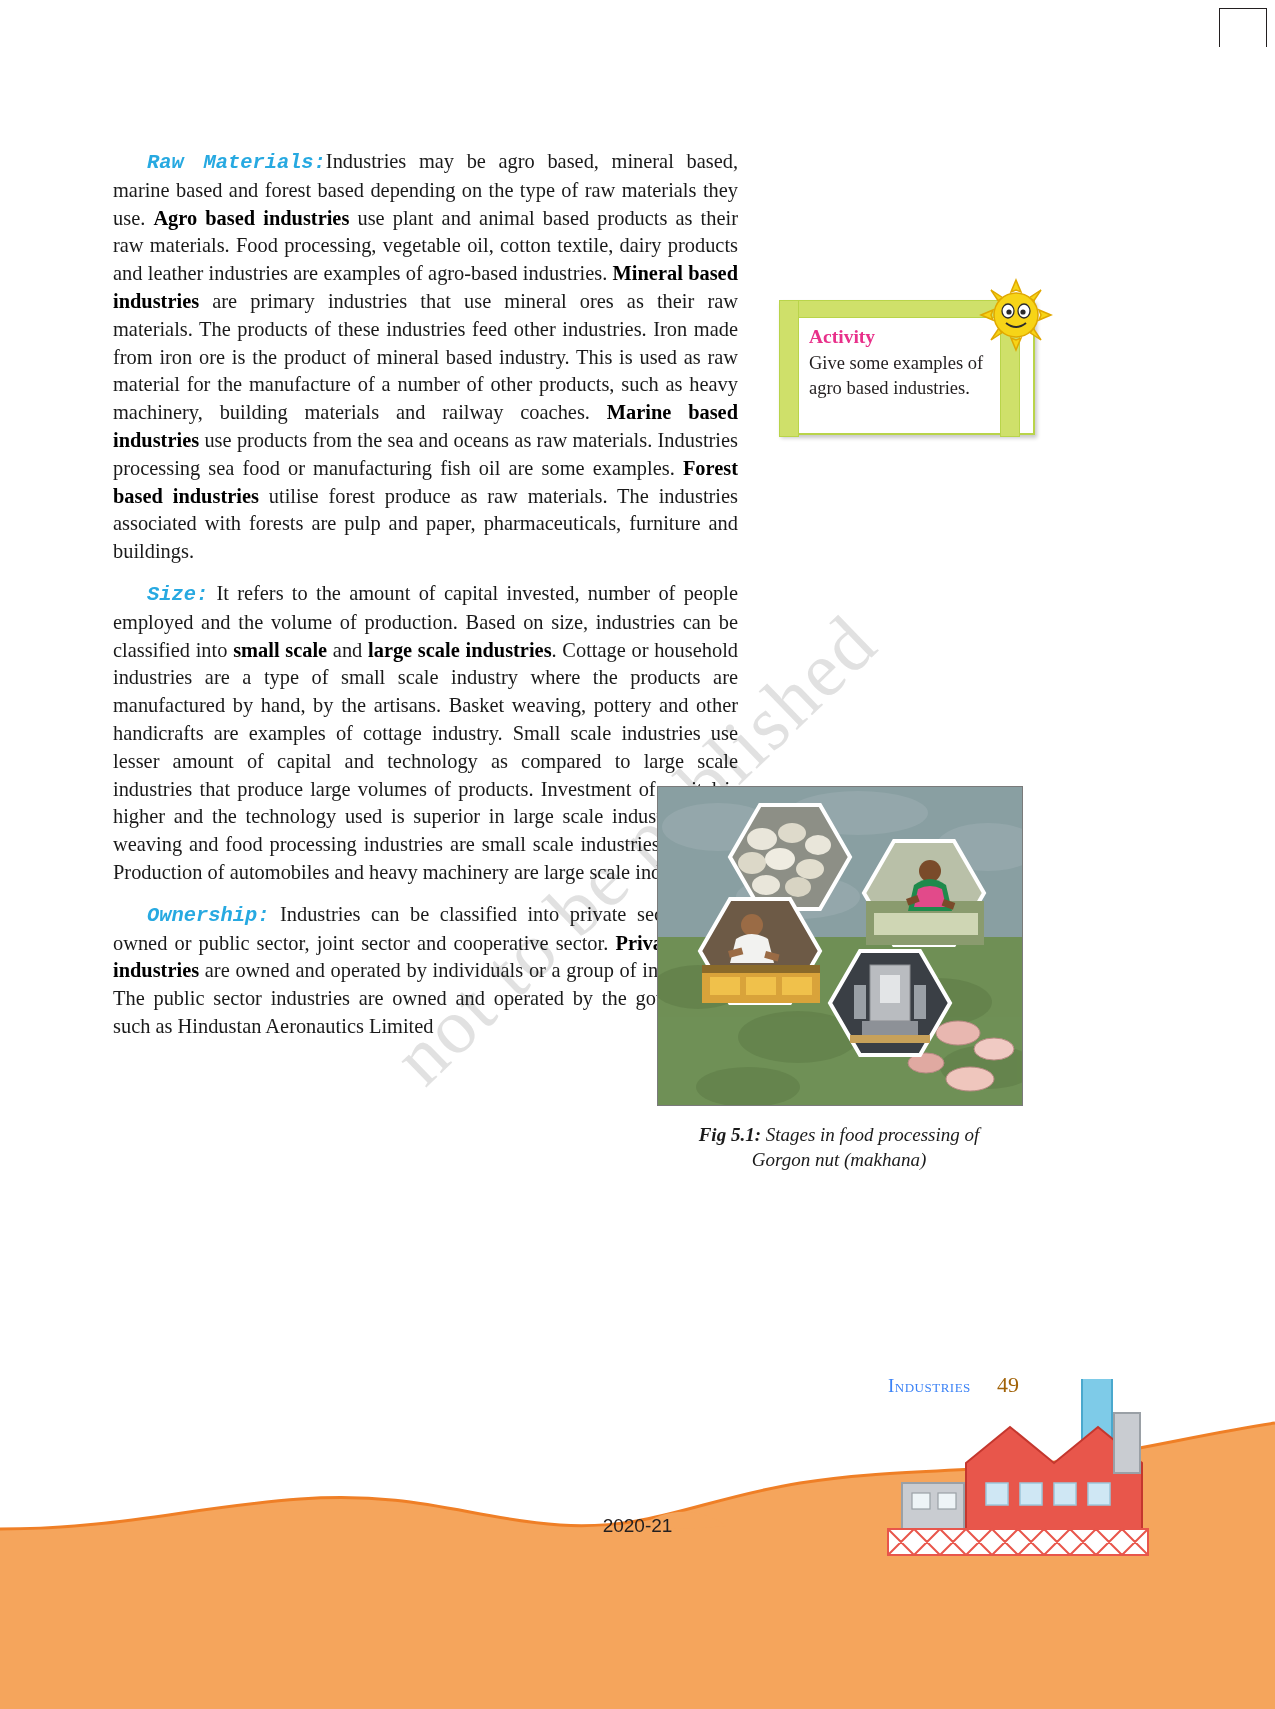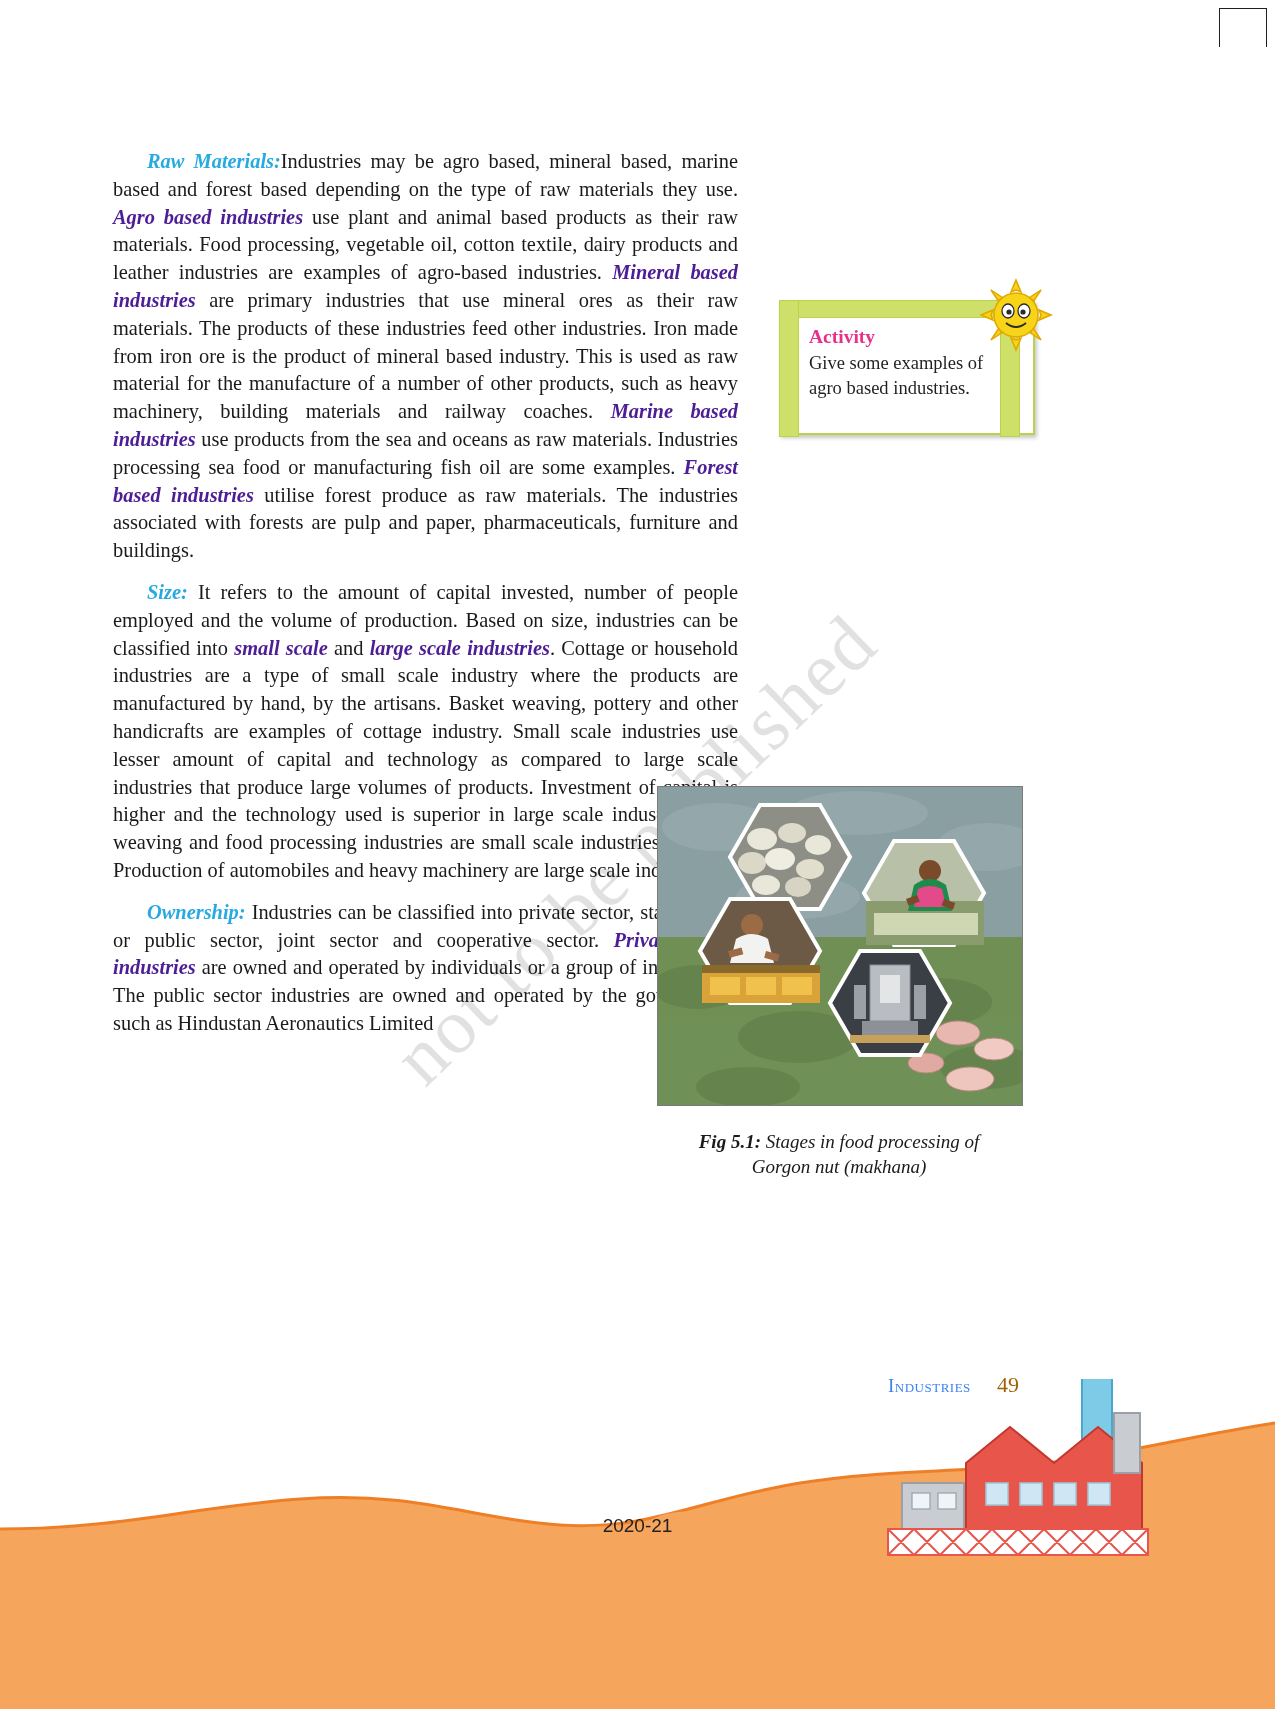--- a/index.html
+++ b/index.html
@@ -56,23 +56,23 @@
     font-size:20.4px;
     line-height:27.8px;
     color:#1a1a1a;
     text-align:justify;
     z-index:5;
   }
   .text-col p{ margin:0 0 14px 0; }
   .indent{ display:inline-block; width:34px; }
   .lead{
     font-style:italic; font-weight:bold; color:#27a9e1;
-    font-family:Liberation Serif, serif;
-  }
-  .kw{ color:#4c1d95; font-weight:bold;font-style:italic; }
+    font-family:Liberation Mono, monospace;
+  }
+  .kw{ color:#000000; font-weight:bold; }
 
   
   .activity-box{
     position:absolute;
     left:779px; top:300px;
     width:256px; height:135px;
     z-index:6;
   }
   .activity-frame{
     position:absolute; inset:0;
@@ -107,21 +107,21 @@
     z-index:6;
   }
   .fig-img{
     width:364px; height:318px;
     border:1px solid #7a7a7a;
     overflow:hidden;
     position:relative;
     background:#8fa26d;
   }
   .fig-cap{
-    margin-top:23px;
+    margin-top:16px;
     font-size:19px;
     line-height:25px;
     color:#1a1a1a;
     text-align:center;
     font-style:italic;
   }
   .fig-cap b{ font-style:italic; }
 
   
   .footer-chapter{

